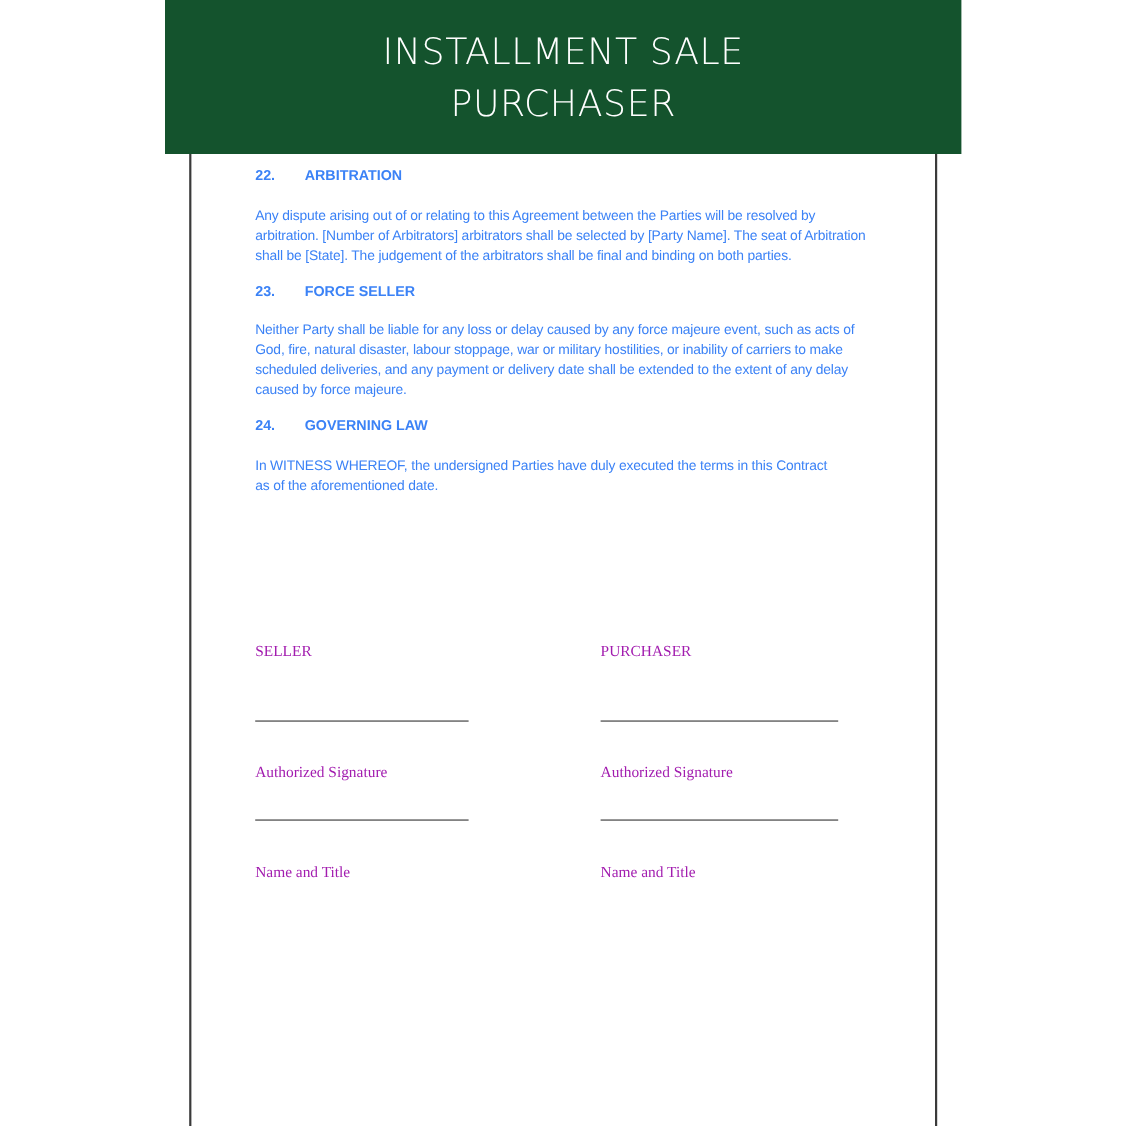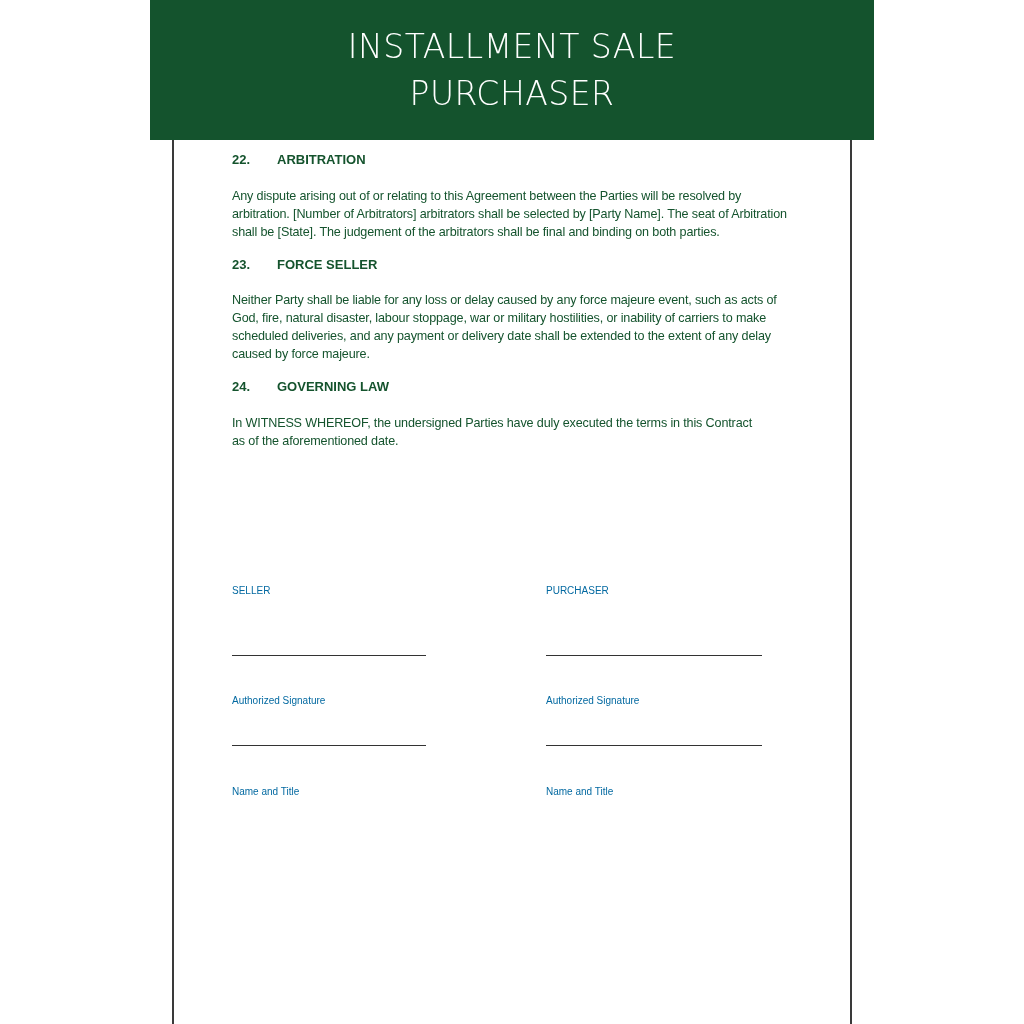--- a/index.html
+++ b/index.html
@@ -44,21 +44,21 @@
       line-height: 47px;
       text-align: center;
       z-index: 2;
     }
     .banner span { display: block; }
     .content {
       position: absolute;
       left: 232px;
       top: 150px;
       width: 570px;
-      color: #14532d;
+      color: #3b82f6;
       font-family: "Liberation Sans", sans-serif;
       font-size: 12.6px;
       line-height: 18px;
     }
     .section-heading {
       font-weight: bold;
       font-size: 13px;
       margin: 0;
       height: 20px;
       display: flex;
@@ -67,23 +67,23 @@
     .section-heading .num {
       display: inline-block;
       width: 45px;
     }
     .para {
       margin: 0;
       letter-spacing: -0.15px;
     }
     .sig-block {
       position: absolute;
-      color: #0369a1;
-      font-family: Liberation Sans, sans-serif;
-      font-size: 10px;
+      color: #a21caf;
+      font-family: Liberation Serif, serif;
+      font-size: 14px;
     }
     .sig-label {
       position: absolute;
       white-space: nowrap;
     }
     .sig-line {
       position: absolute;
       height: 0;
       border-top: 1.5px solid #333333;
     }

